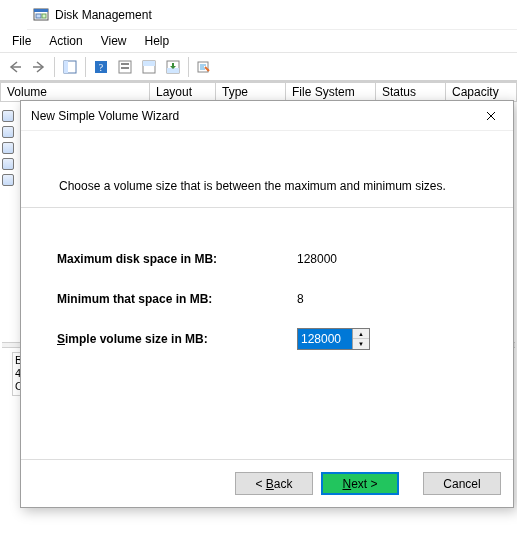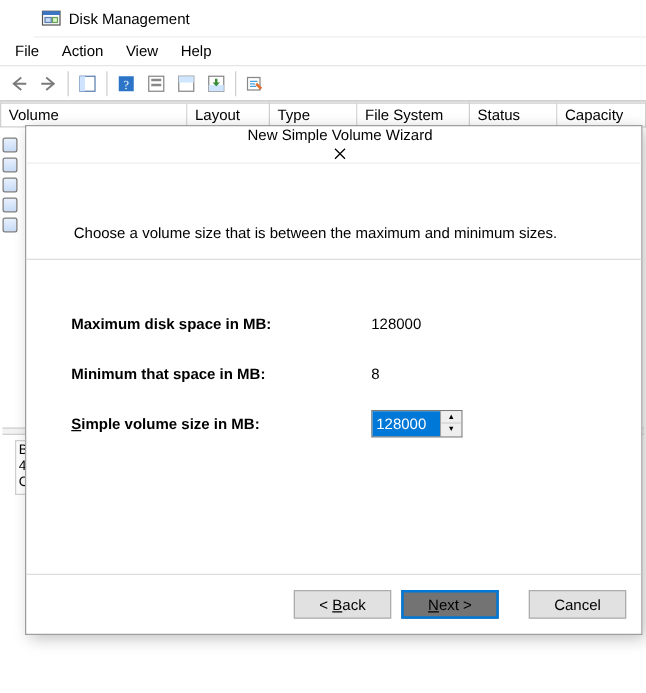--- a/index.html
+++ b/index.html
@@ -133,21 +133,20 @@
     background: #fff;
     border: 1px solid #9f9f9f;
     box-shadow: 3px 3px 12px rgba(0,0,0,0.25);
   }
   .wizard-titlebar {
     height: 30px;
     display: flex;
     align-items: center;
     padding: 0 0 0 10px;
     border-bottom: 1px solid #eee;
-    flex-direction: column;
   }
   .wizard-titlebar .wtitle {
     flex: 1;
     font-size: 12px;
   }
   .wiz-close {
     width: 45px; height: 29px;
     display:flex;align-items:center;justify-content:center;
     font-size: 14px;
   }
@@ -227,21 +226,21 @@
     height: 23px;
     border: 1px solid #adadad;
     background: #e1e1e1;
     font-family: inherit;
     font-size: 12px;
     padding: 0 10px;
     cursor: default;
   }
   .wbtn.default {
     border: 2px solid #0078d7;
-    background: #737373;
+    background: #22c55e;
     text-align: center;
   }
   .gap { width: 8px; }
   .underline { text-decoration: underline; }
 </style>
 </head>
 <body>
 
 <div class="main-titlebar">
   <span class="app-icon">

